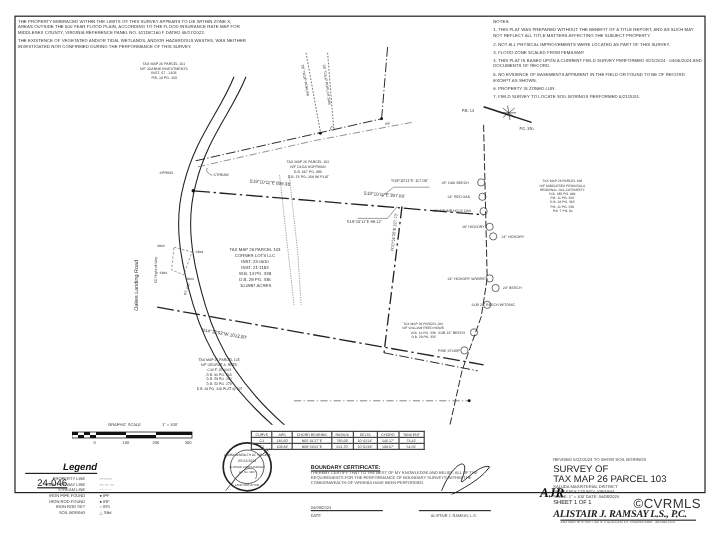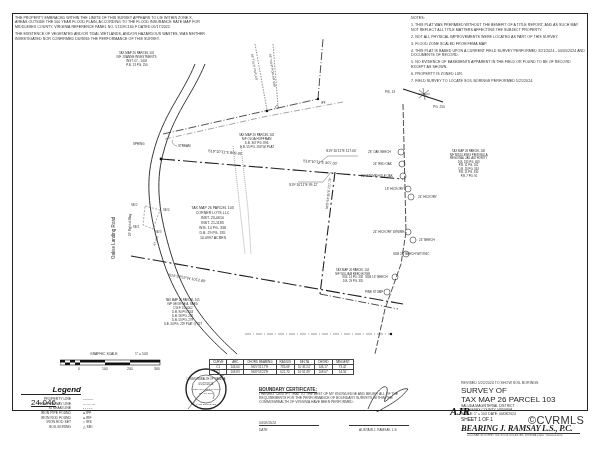--- a/index.html
+++ b/index.html
@@ -337,19 +337,19 @@
   </div>
 
   <div class="title-block">
     <div class="rev">REVISED 5/22/2024 TO SHOW SOIL BORINGS</div>
     <div class="t1">SURVEY OF</div>
     <div class="t2">TAX MAP 26 PARCEL 103</div>
     <div class="s">SALUDA MAGISTERIAL DISTRICT</div>
     <div class="s">MIDDLESEX COUNTY, VIRGINIA</div>
     <div class="s">SCALE: 1" = 100'   DATE: 04/08/2024</div>
     <div class="sheetno">SHEET 1 OF 1</div>
-    <div class="firm">BEARING J. RAMSAY L.S., P.C.</div>
+    <div class="firm">ALISTAIR J. RAMSAY L.S., P.C.</div>
     <div class="addr">2214 MARTIN STREET SUITE 4 GLOUCESTER, VIRGINIA 23061 · 804-824-5074</div>
   </div>
 </div>
 
 <div class="logo-ajr">AJR</div>
 <div class="watermark">©CVRMLS</div>
 
 </body></html>

